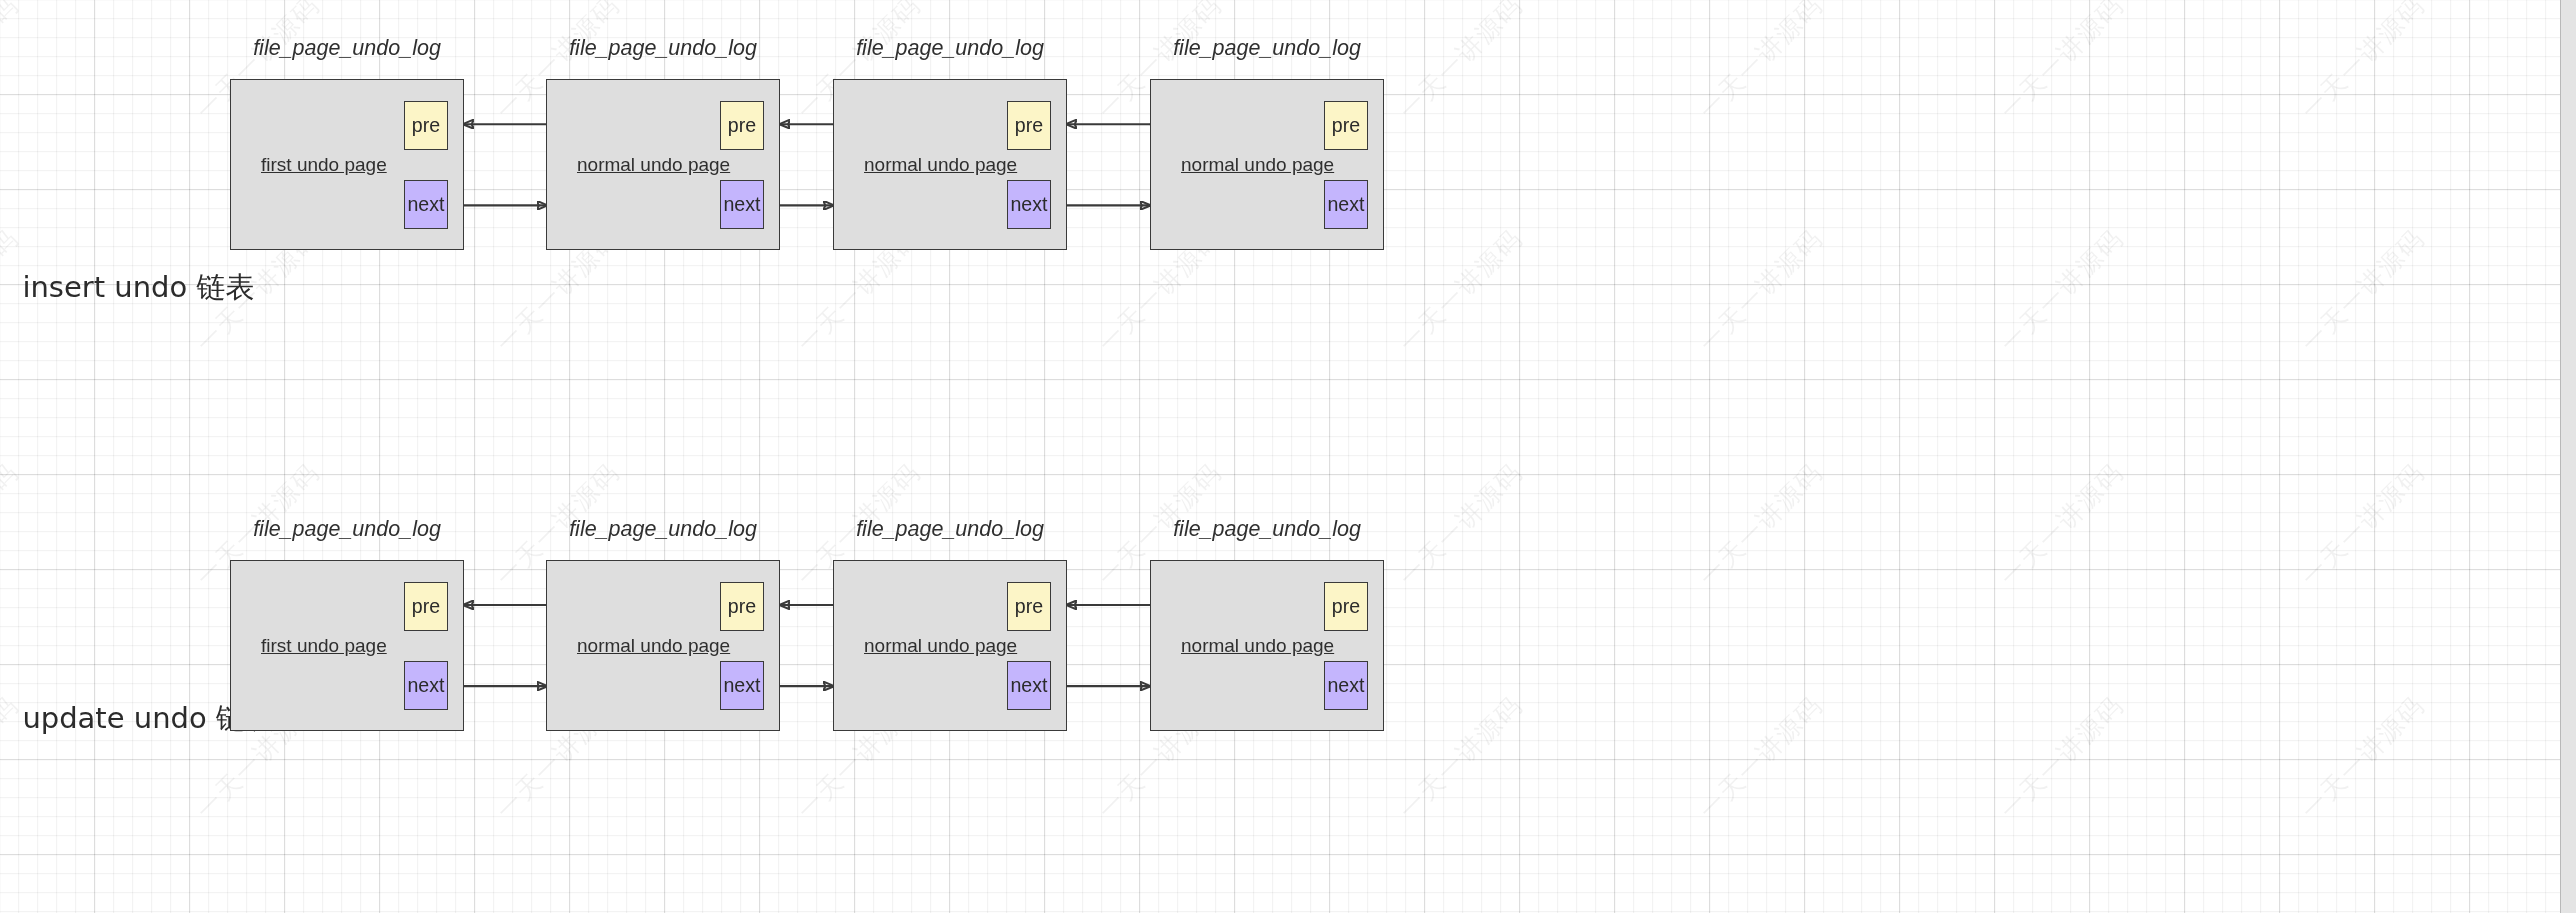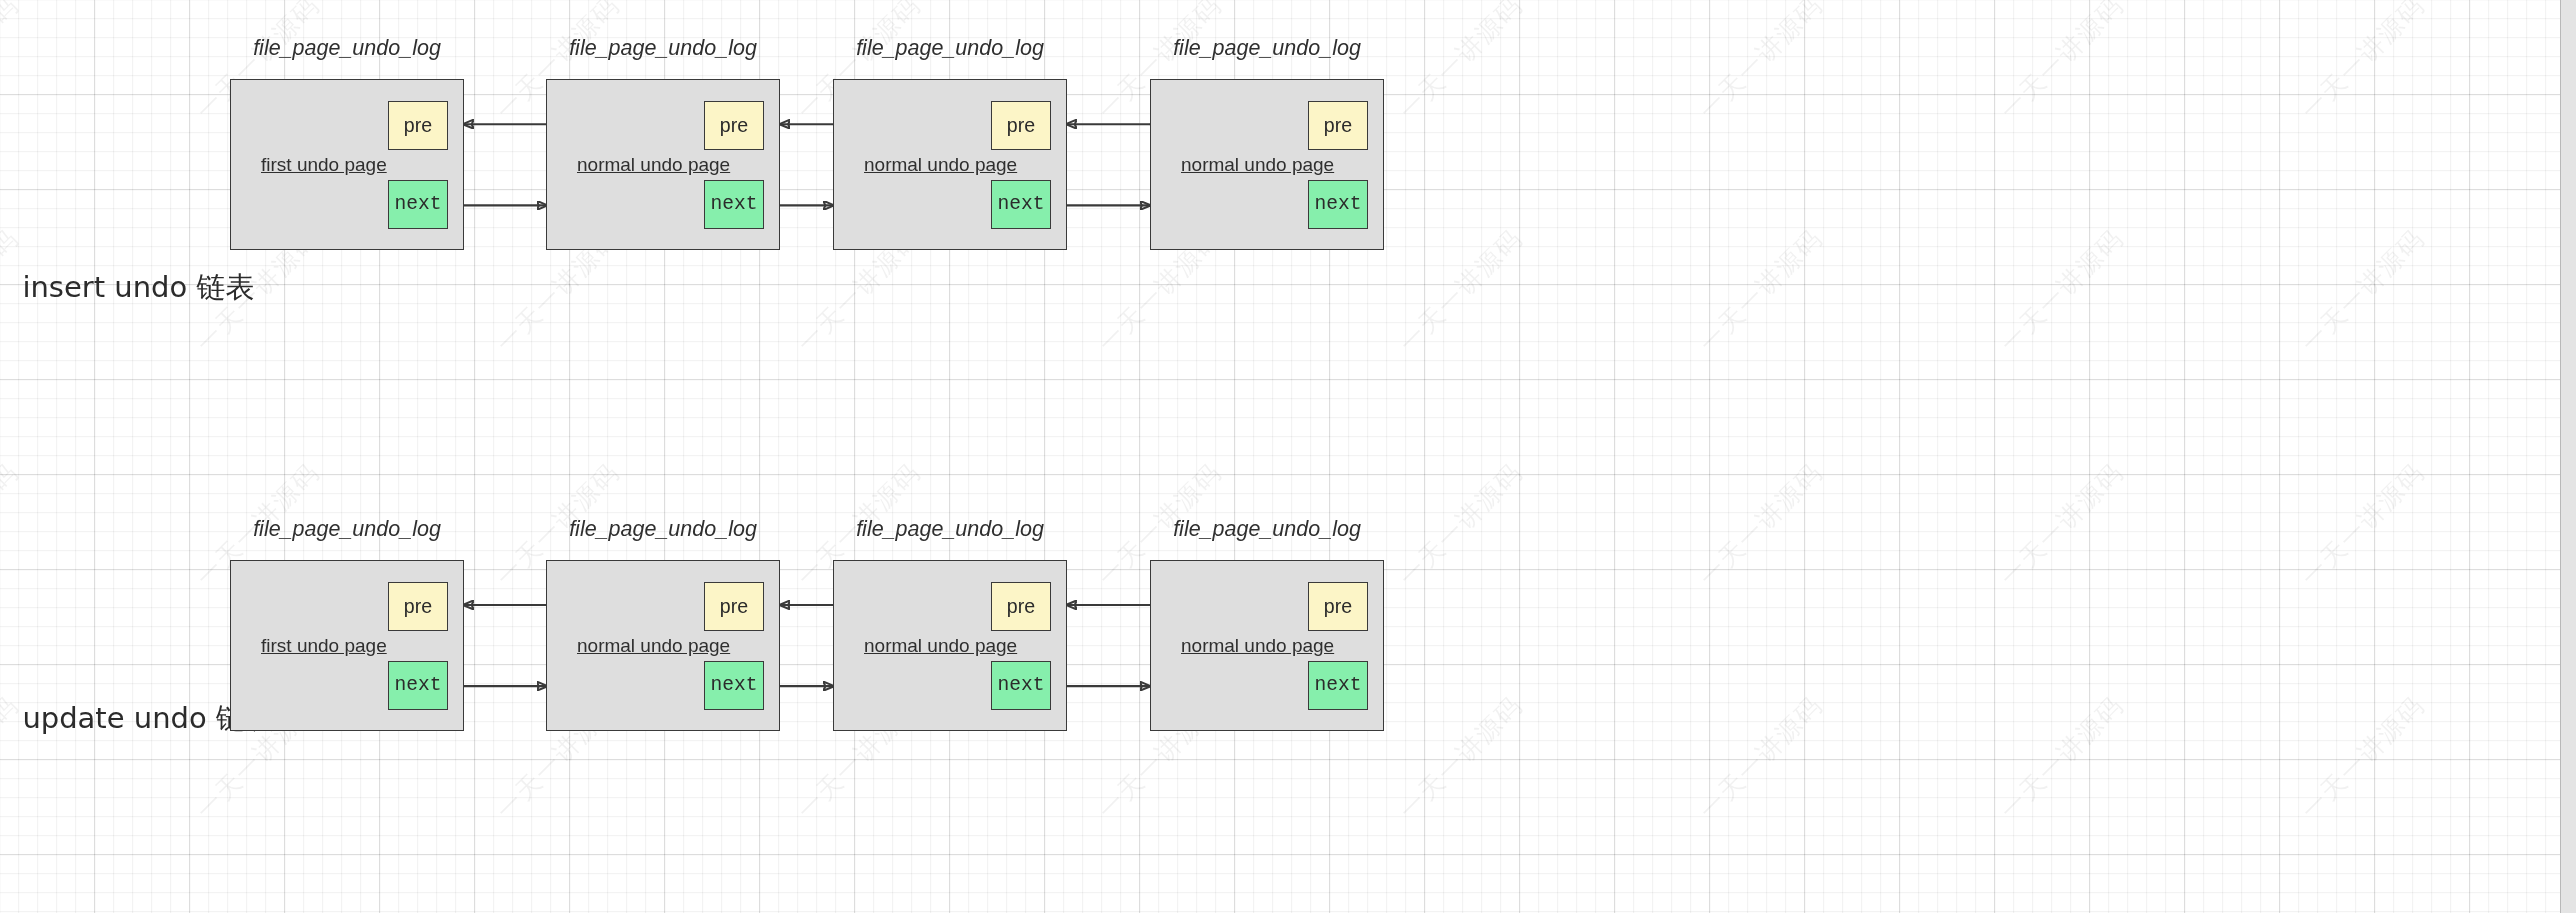--- a/index.html
+++ b/index.html
@@ -94,41 +94,40 @@
     left: 30px;
     top: 50%;
     transform: translateY(-50%);
     font-size: 19px;
     color: #2f2f2f;
     white-space: nowrap;
     text-decoration: underline;
   }
   .slot {
     position: absolute;
-    width: 60px;
+    width: 44px;
     height: 49px;
     border: 1.9px solid #3a3a3a;
     box-sizing: border-box;
     display: flex;
     align-items: center;
     justify-content: center;
     font-size: 19.6px;
     color: #2b2b2b;
     text-align: center;
   }
   .slot.pre {
     background: #fcf5c7;
     top: 20.5px;
     right: 15px;
   }
   .slot.next {
-    background: #86efac;
+    background: #c4b5fd;
     bottom: 20.5px;
     right: 15px;
-    font-family: Liberation Mono, monospace;
   }
 
   
   #connectors {
     position: absolute;
     inset: 0;
     pointer-events: none;
   }
   #connectors line, #connectors path {
     stroke: #3a3a3a;

